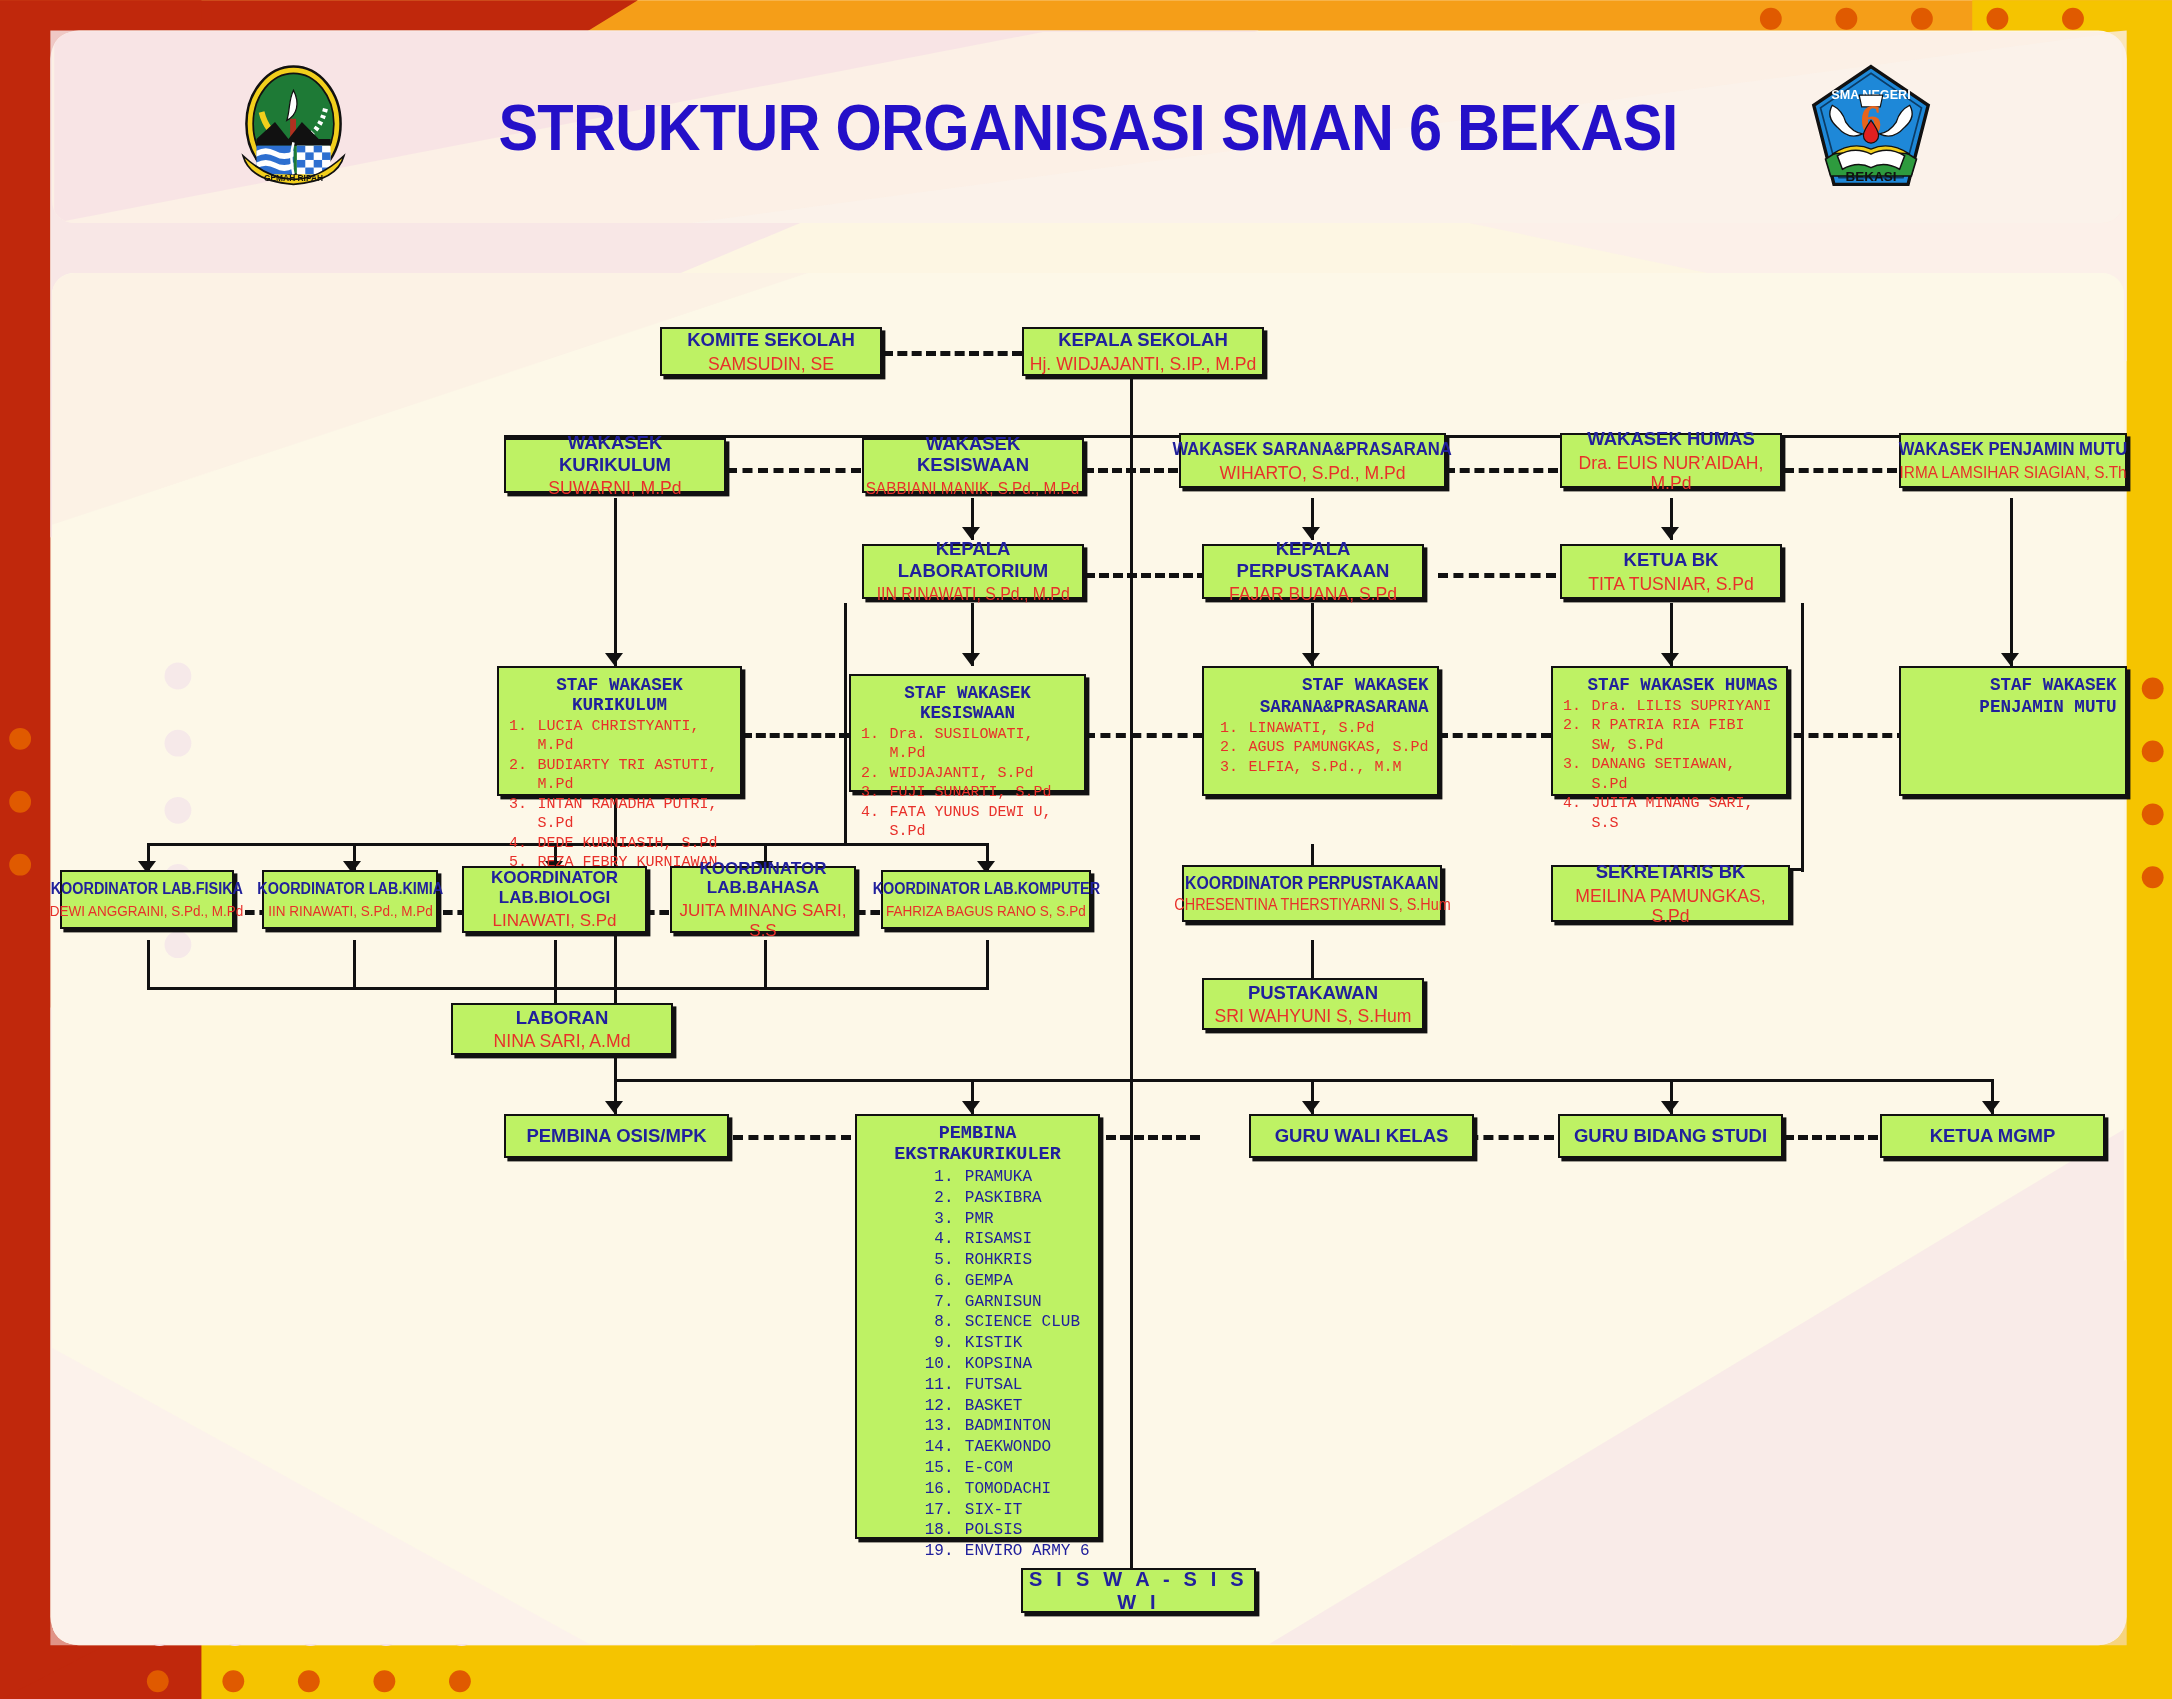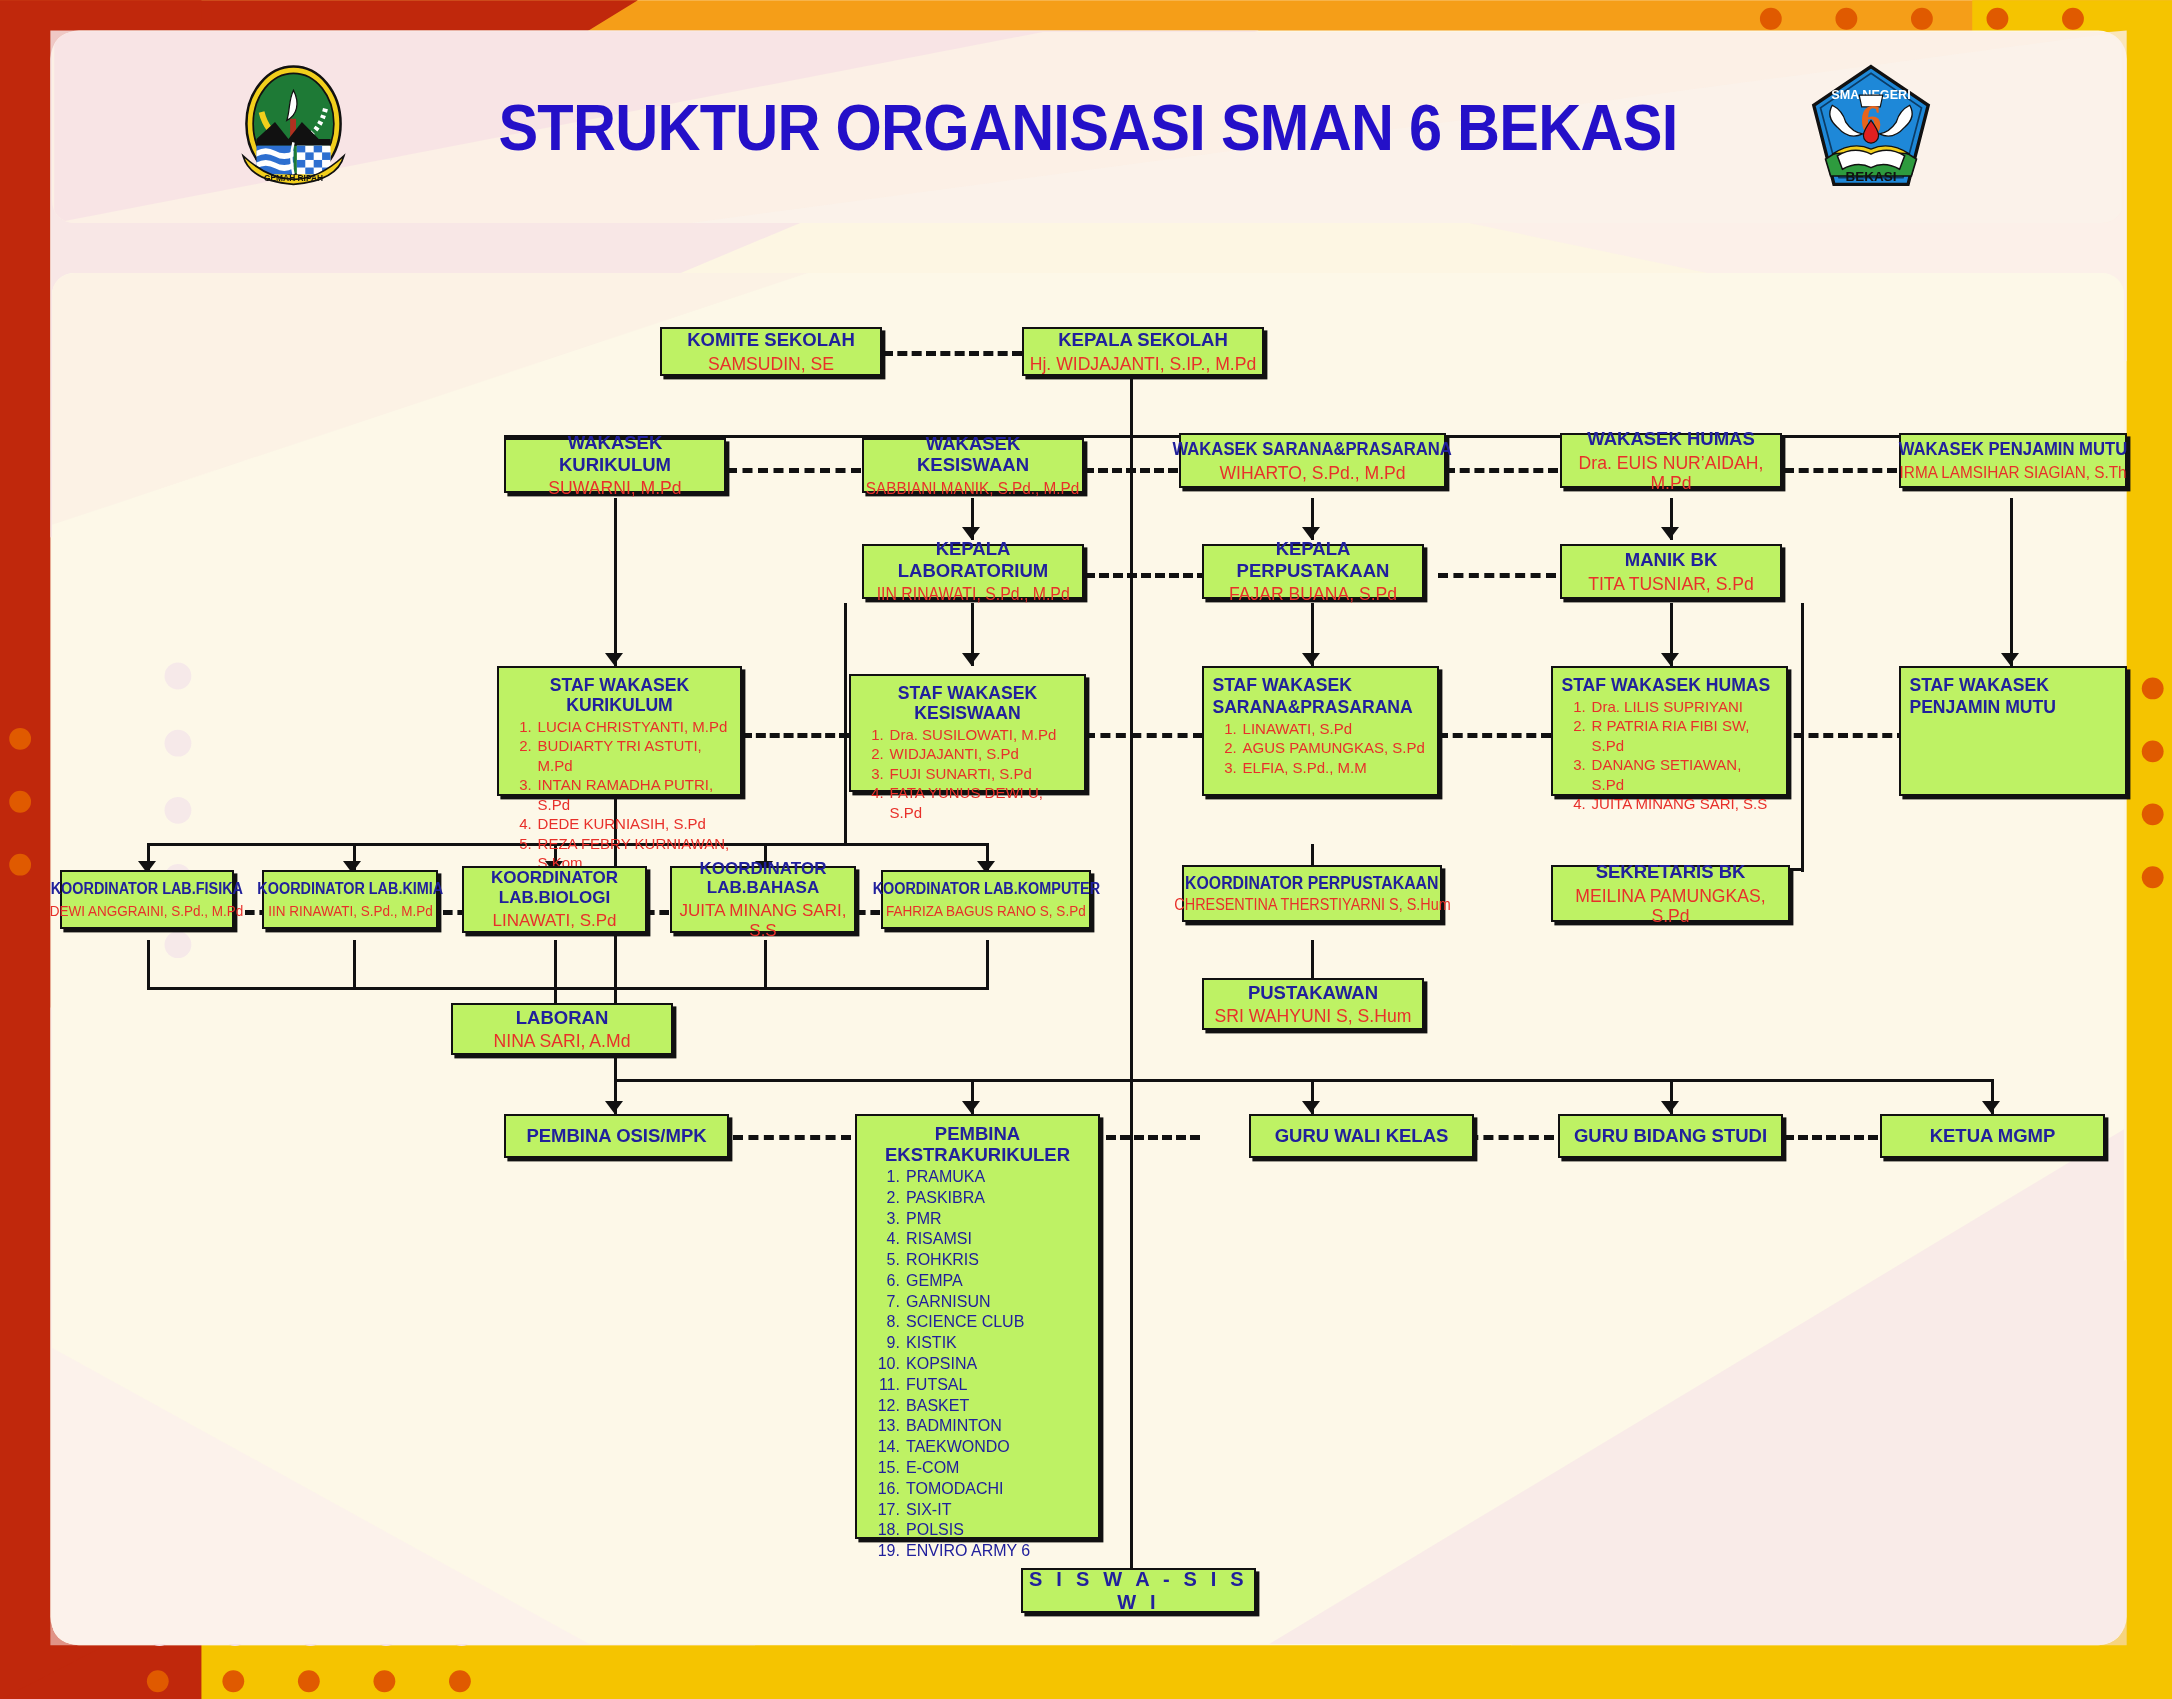--- a/index.html
+++ b/index.html
@@ -73,21 +73,21 @@
     font-weight: 700;
     text-align: center;
     line-height: 1.15;
   }
   .node .person {
     color: #E8302A;
     text-align: center;
     line-height: 1.15;
     margin-top: 3.4px;
   }
-  .node.list-node { justify-content: flex-start; align-items: flex-start; padding: 6.7px 8.4px 6.7px 8.4px; }
+  .node.list-node { justify-content: flex-start; align-items: flex-end; padding: 6.7px 8.4px 6.7px 8.4px; font-family: Liberation Mono, monospace; }
   .node.list-node .title { margin-bottom: 1.7px; }
   .node.list-node ol {
     list-style: decimal;
     padding-left: 28.5px;
     margin: 0;
   }
   .node.list-node ol li {
     color: #E8302A;
     text-align: left;
     line-height: 1.30;
@@ -377,21 +377,21 @@
   <div class="title t22">KEPALA LABORATORIUM</div>
   <div class="person t21 cond">IIN RINAWATI, S.Pd., M.Pd</div>
 </div>
 
 <div class="node" style="left:1202px; top:544px; width:222px; height:55px;">
   <div class="title t22">KEPALA PERPUSTAKAAN</div>
   <div class="person t21">FAJAR BUANA, S.Pd</div>
 </div>
 
 <div class="node" style="left:1560px; top:544px; width:222px; height:55px;">
-  <div class="title t22">MANIK BK</div>
+  <div class="title t22">KETUA BK</div>
   <div class="person t21">TITA TUSNIAR, S.Pd</div>
 </div>
 
 <div class="node list-node" style="left:497px; top:666px; width:245px; height:130px;">
   <div class="title t21">STAF WAKASEK KURIKULUM</div>
   <ol class="t18">
       <li>LUCIA CHRISTYANTI, M.Pd</li>
       <li>BUDIARTY TRI ASTUTI, M.Pd</li>
       <li>INTAN RAMADHA PUTRI, S.Pd</li>
       <li>DEDE KURNIASIH, S.Pd</li>

